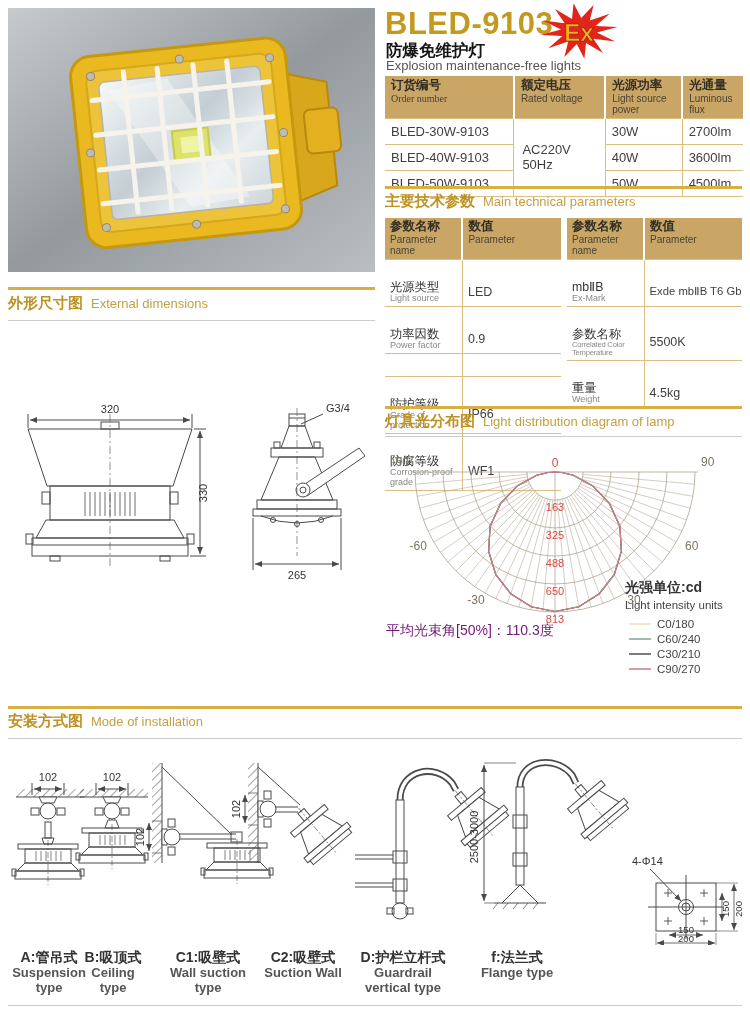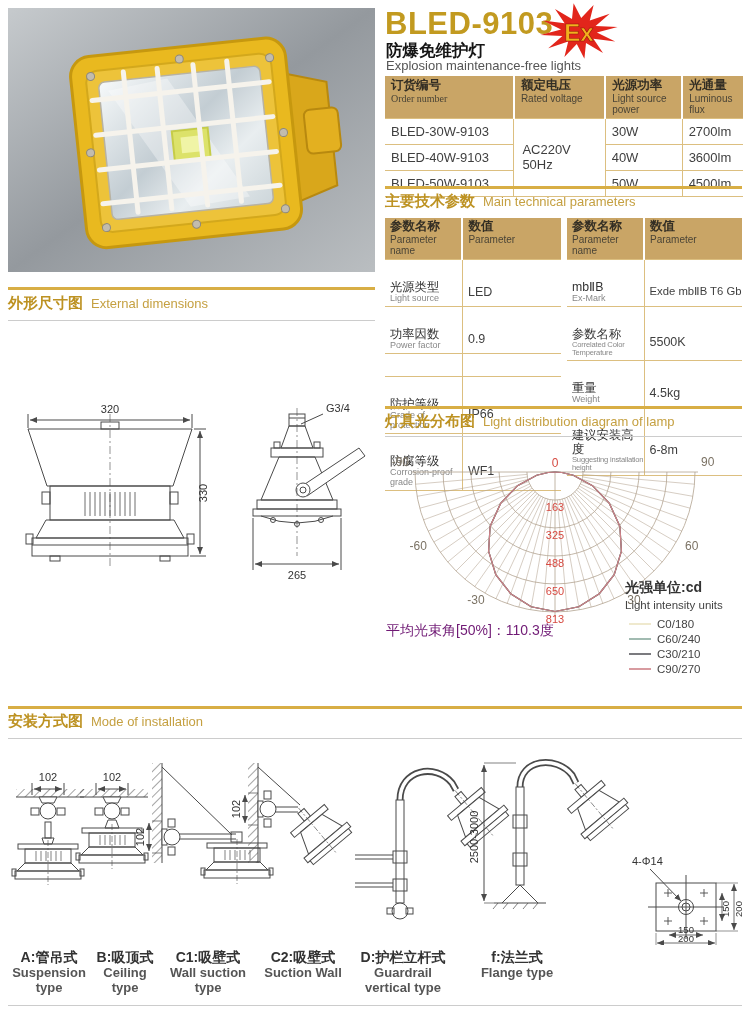--- a/index.html
+++ b/index.html
@@ -250,27 +250,20 @@
             <div class="pen tiny">Correlated Color Temperature</div>
           </td>
           <td class="val">5500K</td>
         </tr>
     <tr class="r-s">
           <td>
             <div class="pcn">重量</div>
             <div class="pen">Weight</div>
           </td>
           <td class="val">4.5kg</td>
-        </tr>
-    <tr class="r-h">
-          <td>
-            <div class="pcn">建议安装高度</div>
-            <div class="pen tiny">Suggesting installation height</div>
-          </td>
-          <td class="val">6-8m</td>
         </tr>
   </tbody>
     </table>
 
   <div class="abs gold-rule" style="left:8px;top:287px;width:367px"></div>
   <div class="abs sec-title" style="left:8px;top:294px">
     <span class="cn">外形尺寸图</span><span class="en">External dimensions</span>
   </div>
   <div class="abs gray-rule" style="left:8px;top:320px;width:367px"></div>
 
@@ -586,21 +579,21 @@
     <text class="dimtxt-s" x="742" y="164" text-anchor="middle" transform="rotate(-90,742,164)">200</text>
     <text class="dimtxt-s" x="686" y="188" text-anchor="middle">150</text>
     <text class="dimtxt-s" x="686" y="196.5" text-anchor="middle">200</text>
   </svg>
 
   <div class="abs cap" style="left:6px;top:950px;width:86px">
     <div class="c1">A:管吊式</div>
       <div class="c2">Suspension</div>
       <div class="c3">type</div>
   </div>
-  <div class="abs cap" style="left:82px;top:950px;width:86px">
+  <div class="abs cap" style="left:70px;top:950px;width:86px">
     <div class="c1">B:吸顶式</div>
       <div class="c2">Ceiling</div>
       <div class="c3">type</div>
   </div>
   <div class="abs cap" style="left:160px;top:950px;width:96px">
     <div class="c1">C1:吸壁式</div>
       <div class="c2">Wall suction</div>
       <div class="c3">type</div>
   </div>
   <div class="abs cap" style="left:255px;top:950px;width:96px">

